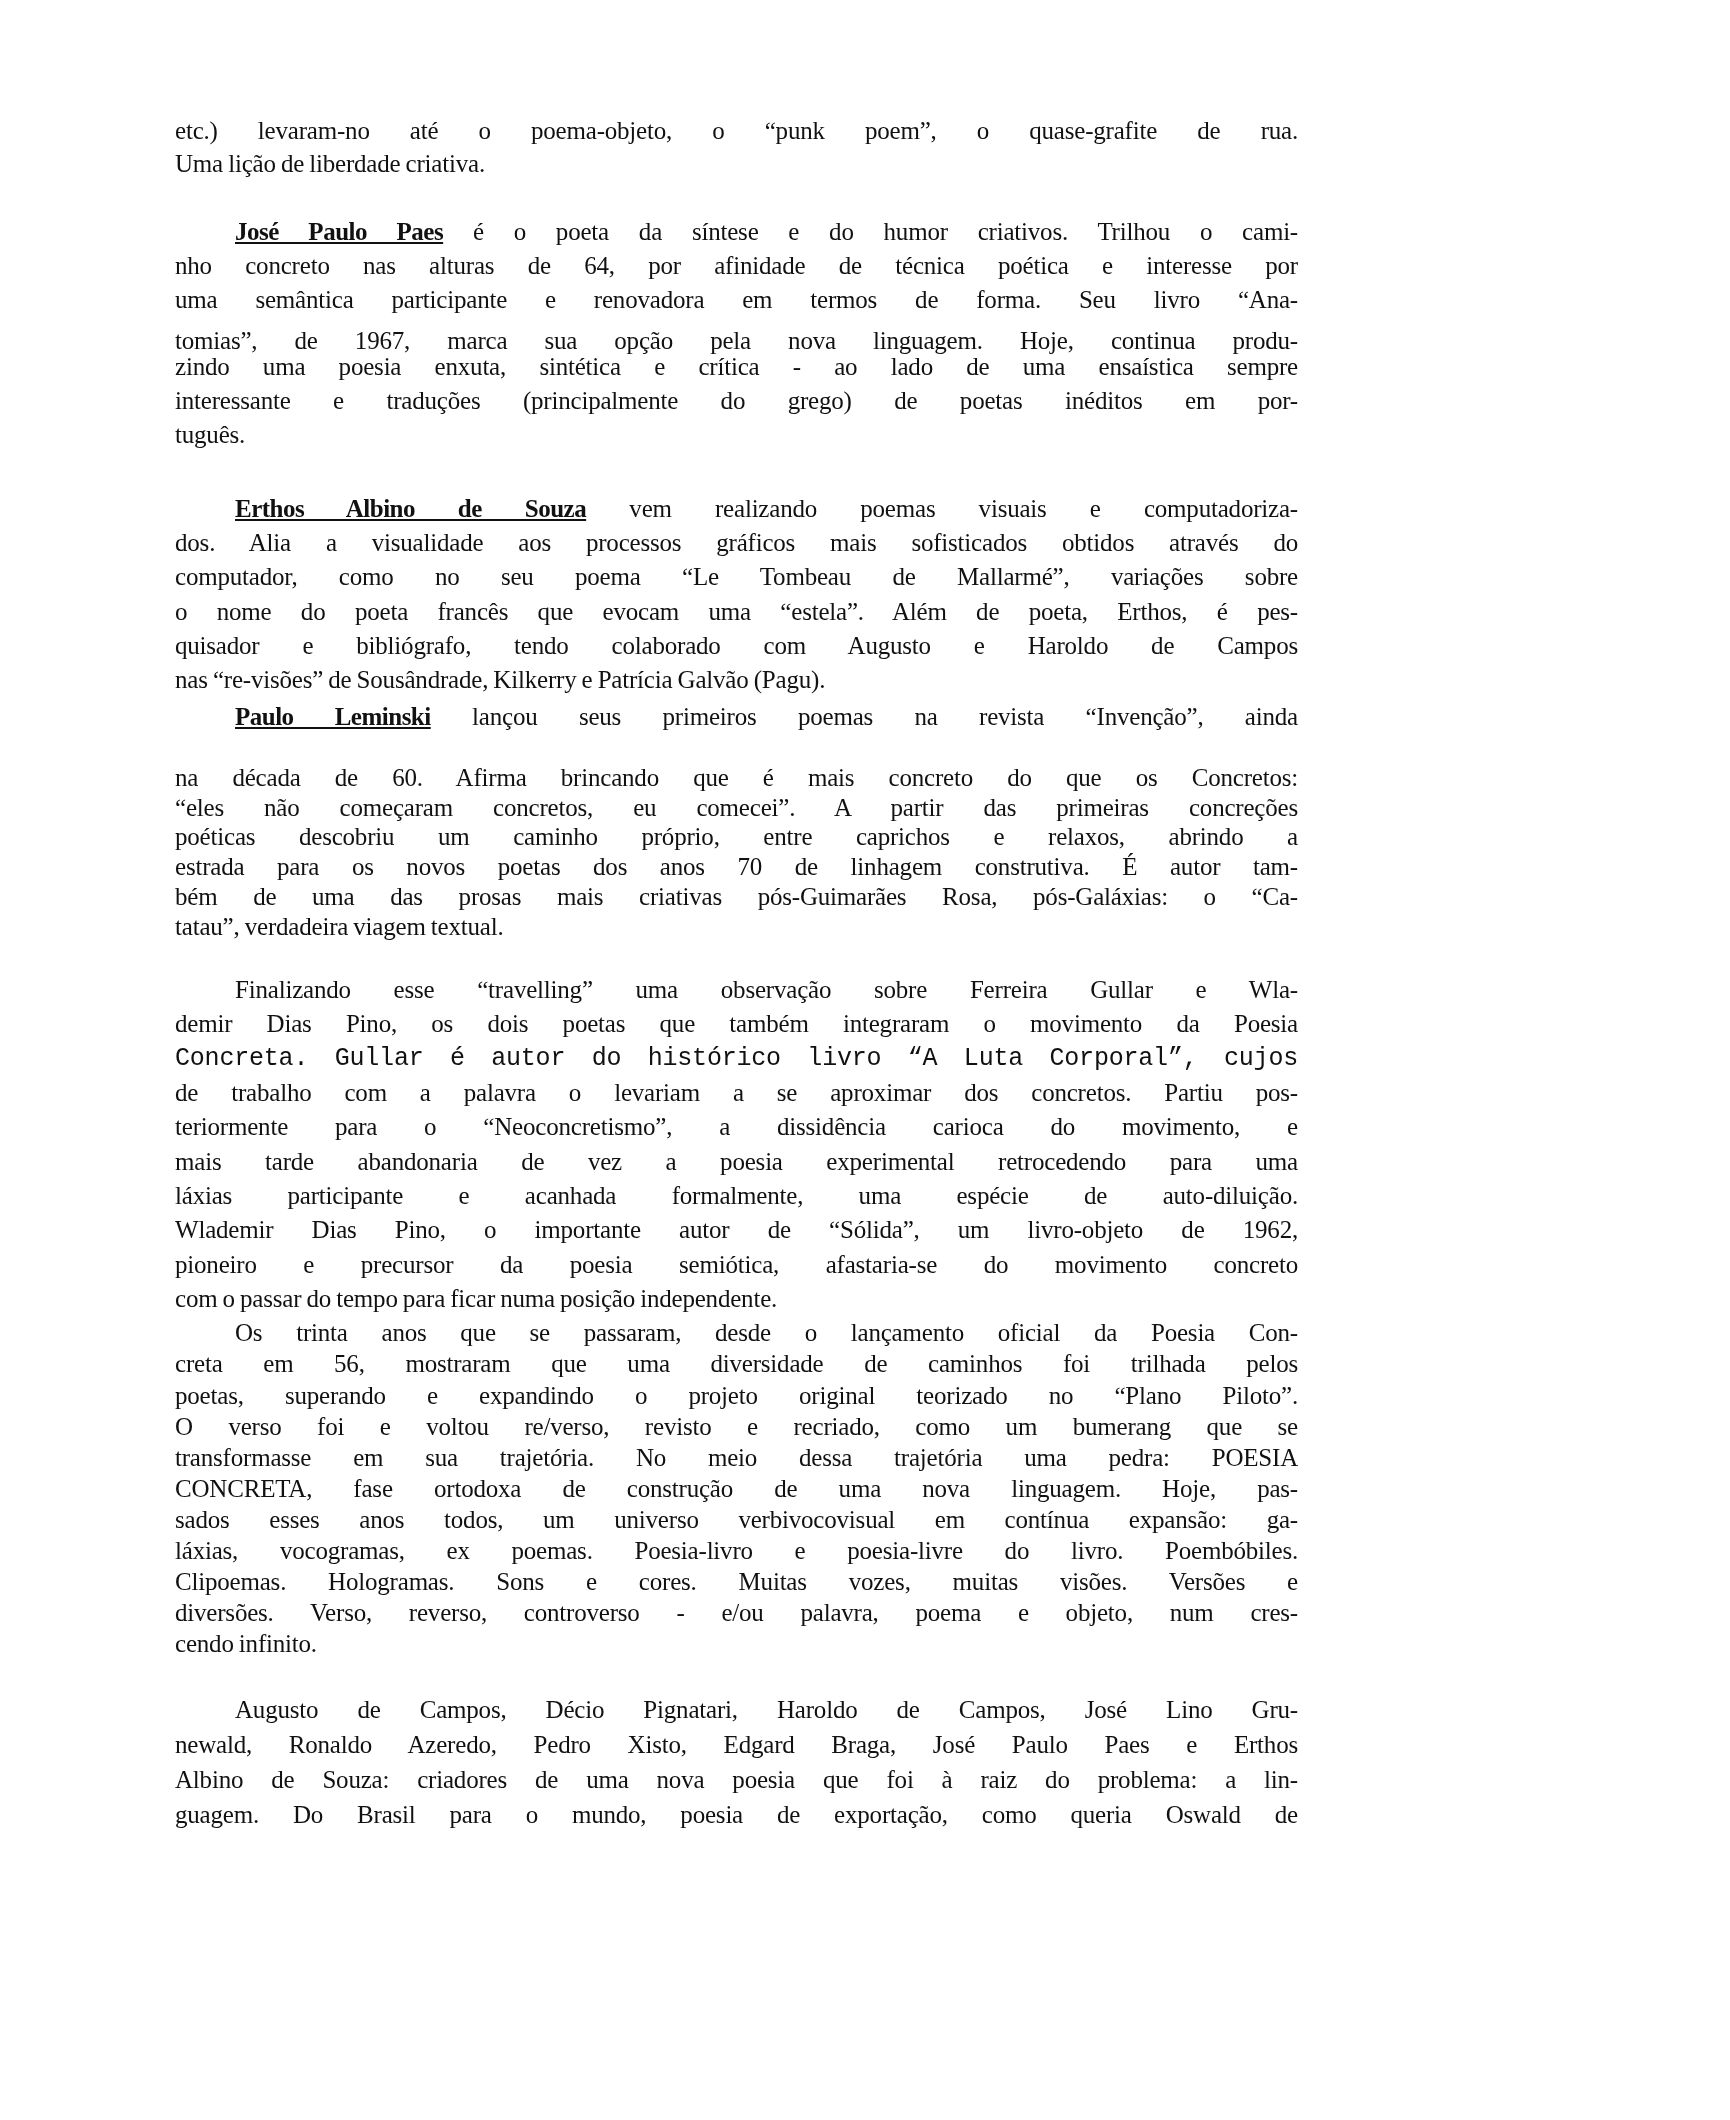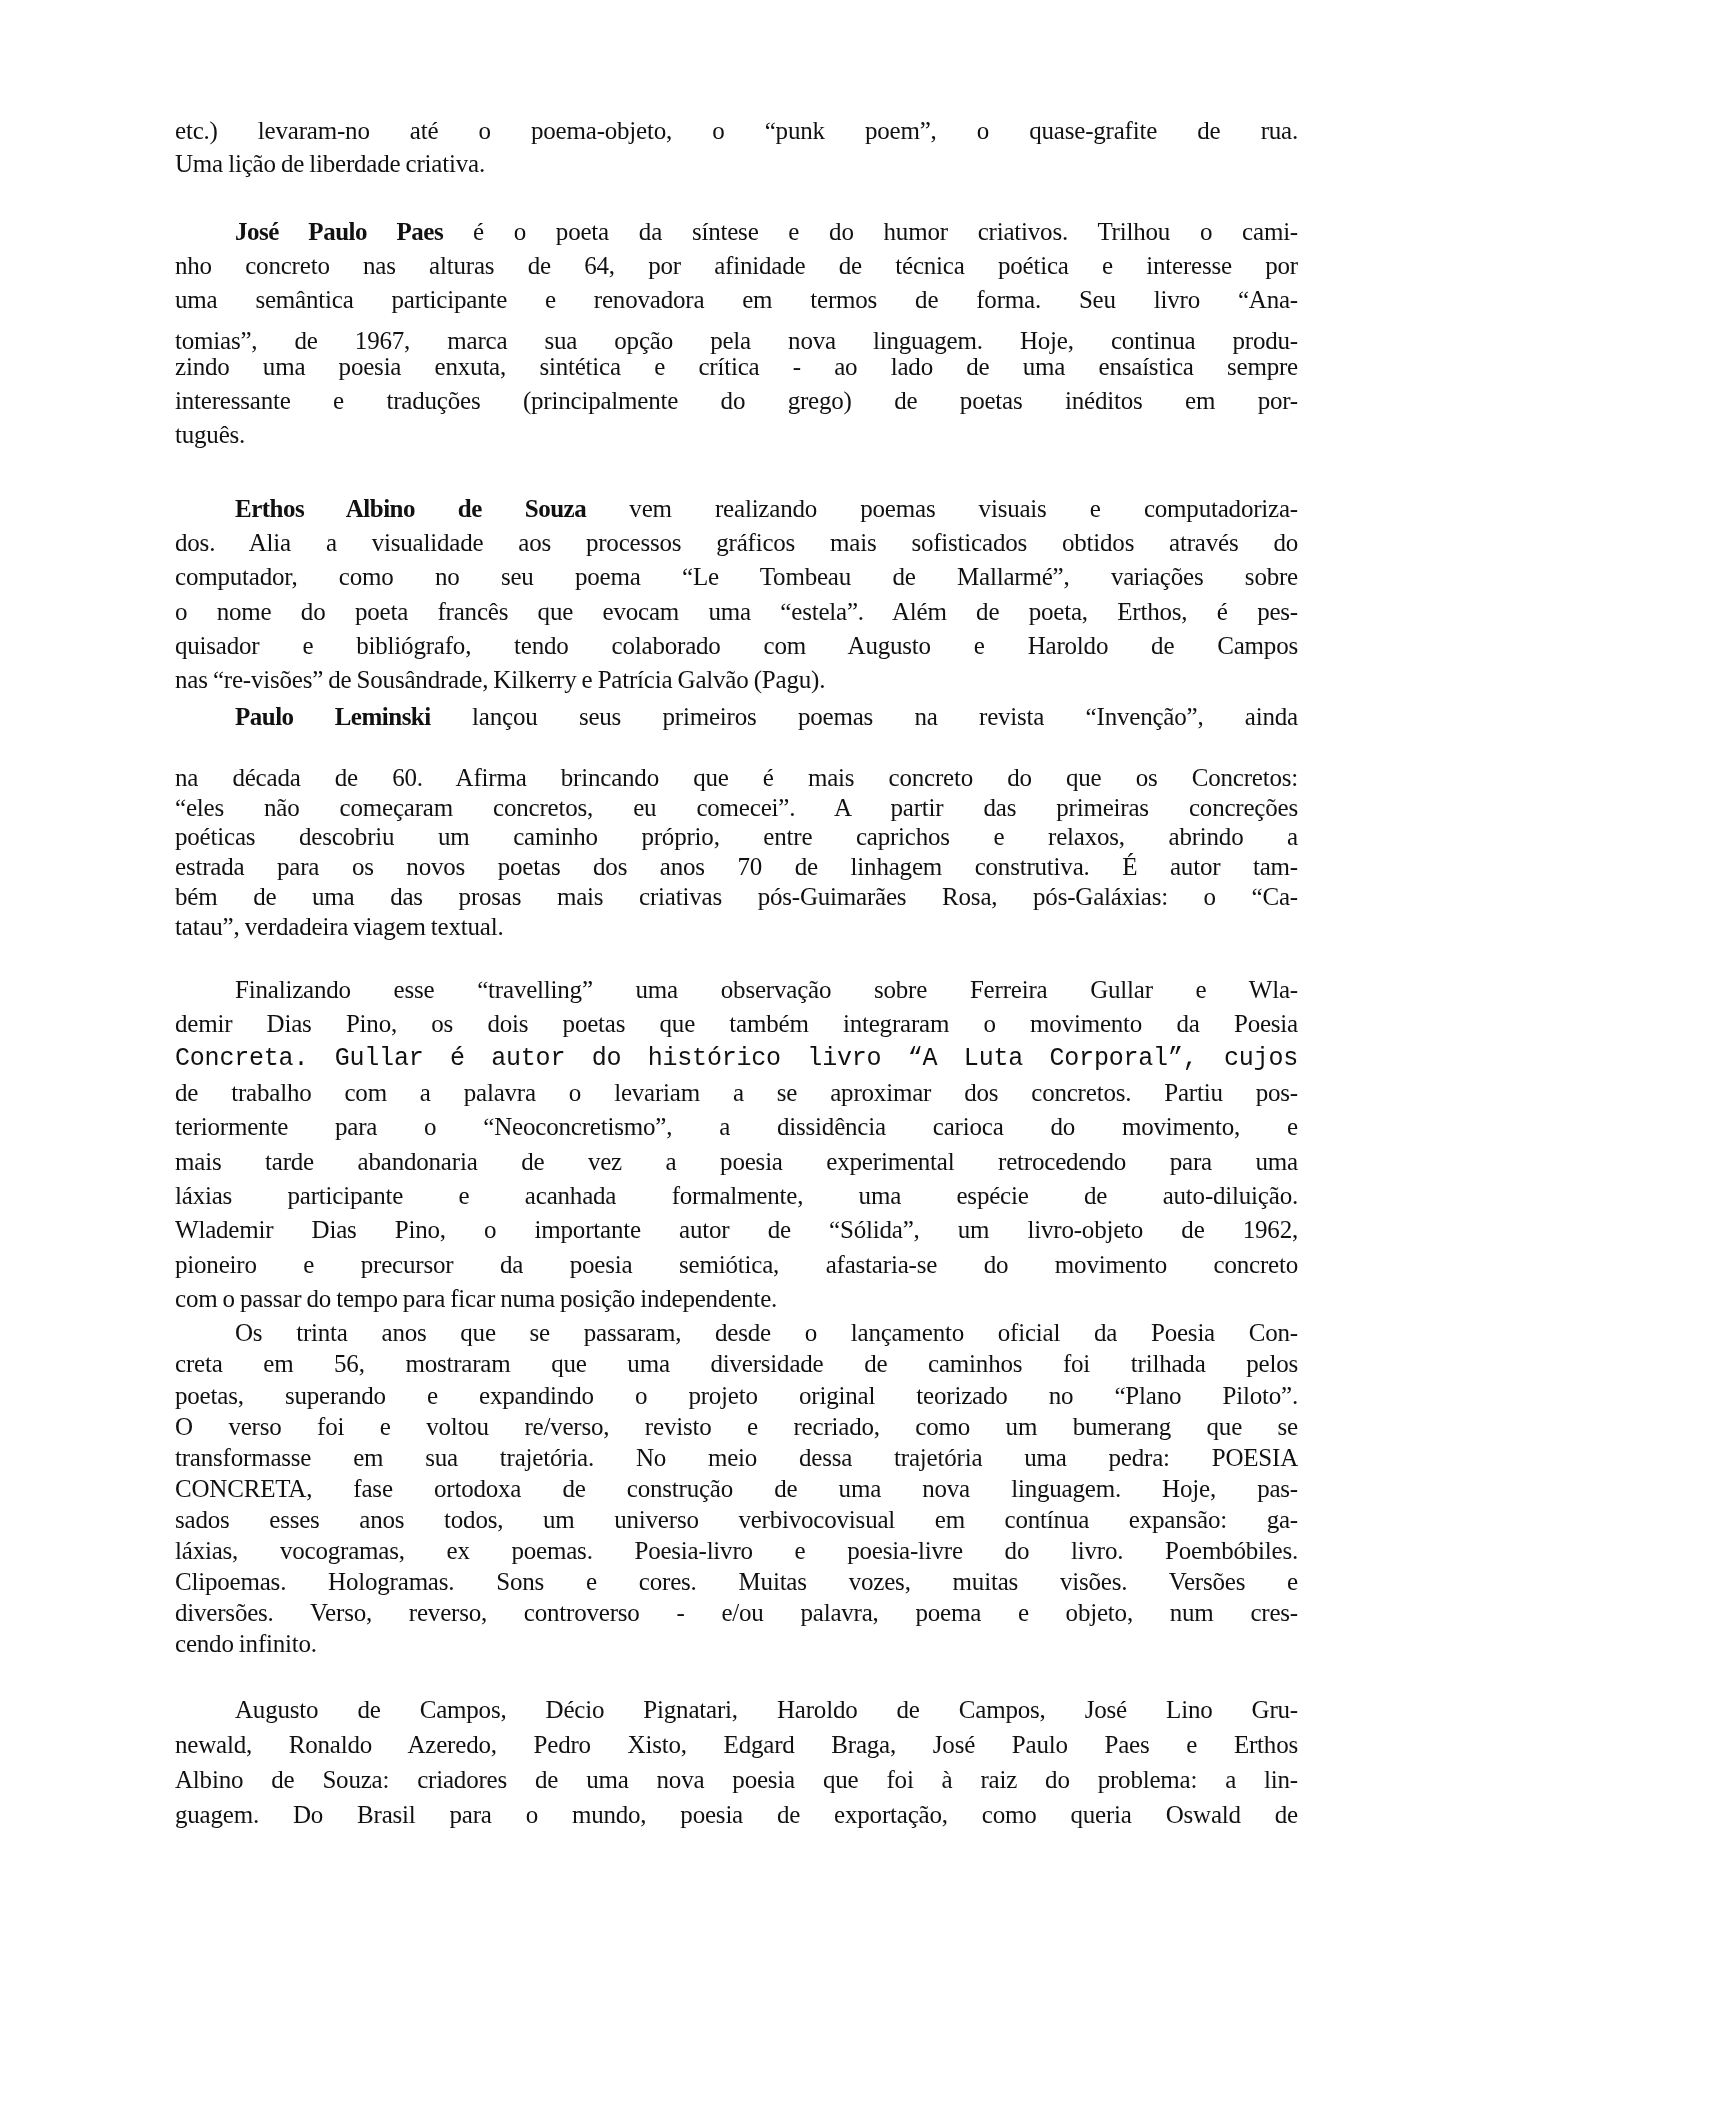--- a/index.html
+++ b/index.html
@@ -39,20 +39,21 @@
     .line.last {
       text-align-last: left;
     }
     .line.indent {
       left: 235px;
       width: 1063px;
     }
     .line .b {
       font-weight: bold;
       letter-spacing: -0.5px;
+      text-decoration: underline;
     }
   </style>
 </head>
 <body>
 
 <div id="page">
     <div>
       <div class="line" style="top: 112px; white-space: normal; height: 37px; overflow: hidden;"><span>etc.) levaram-no até o poema-objeto, o “punk poem”, o quase-grafite de rua.</span></div>
       <div class="line last" style="top: 145px; white-space: nowrap;"><span>Uma lição de liberdade criativa.</span></div>
     </div>

